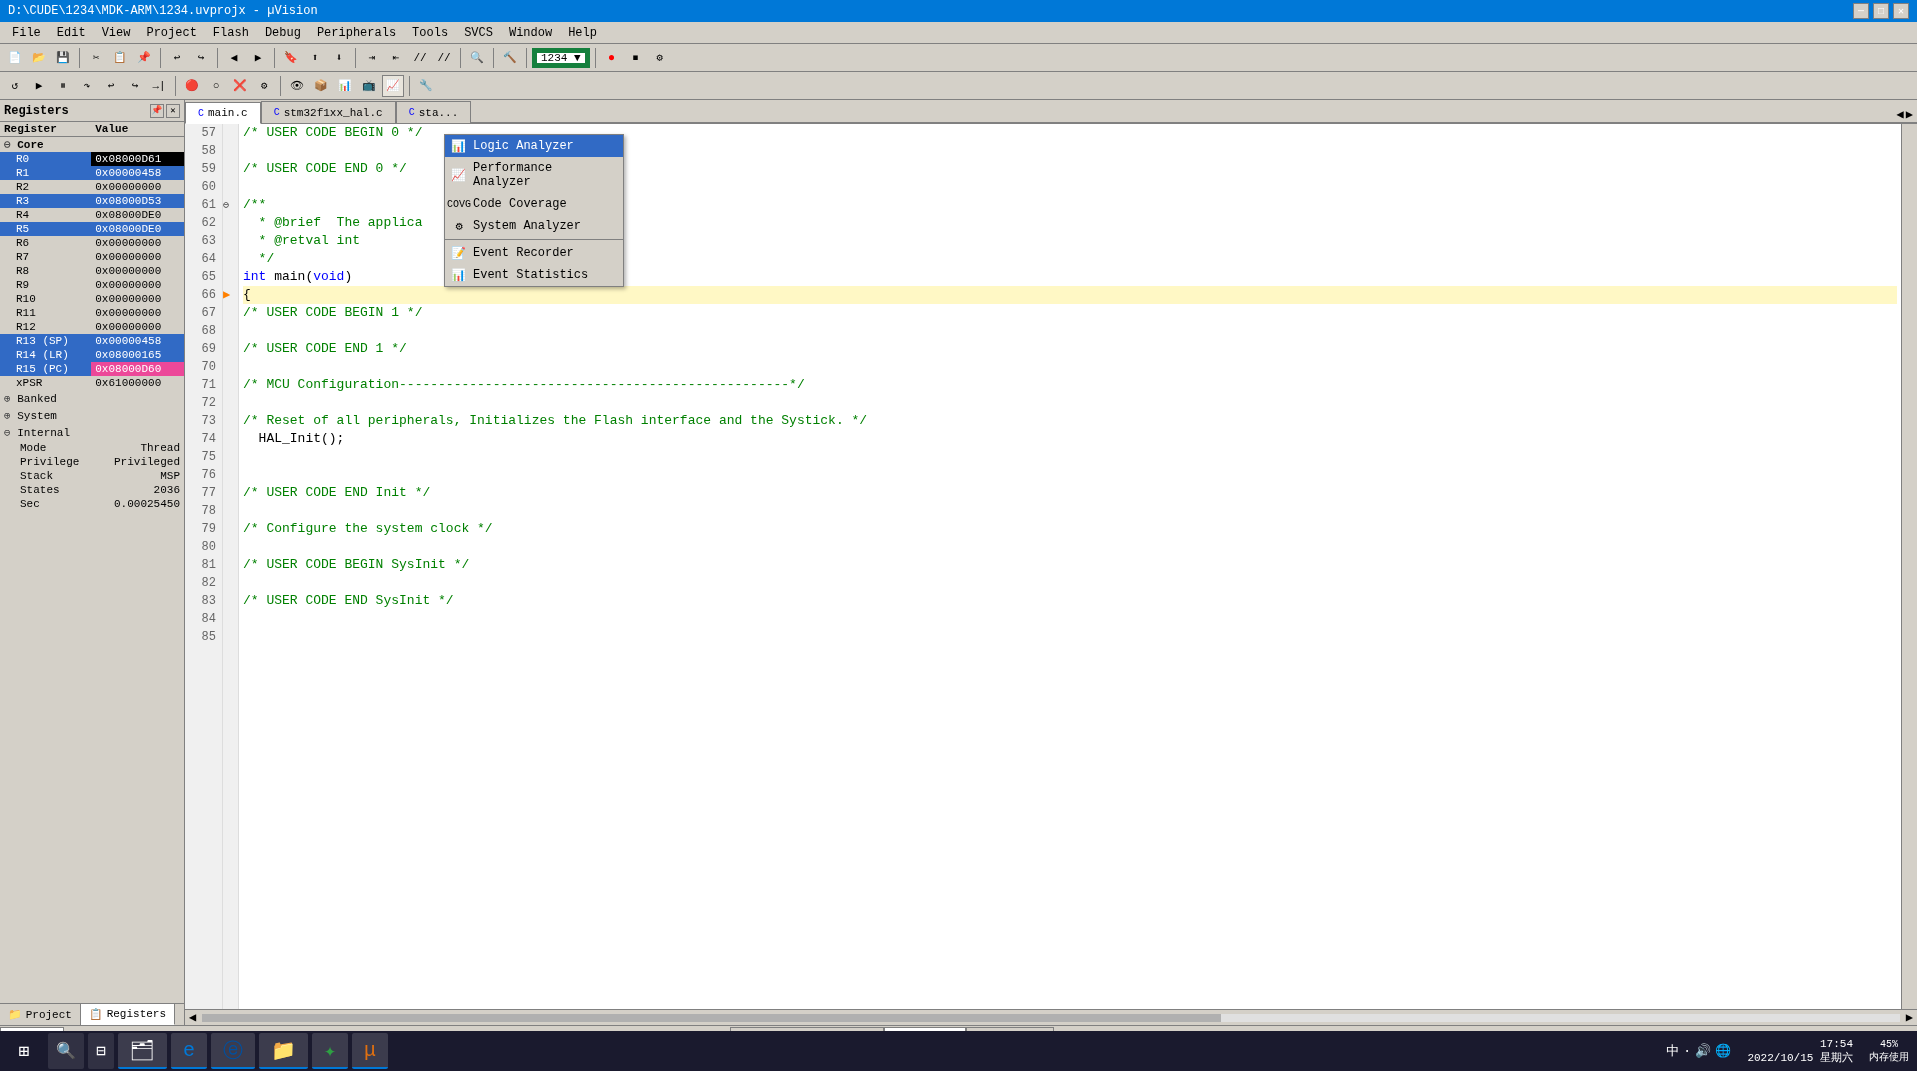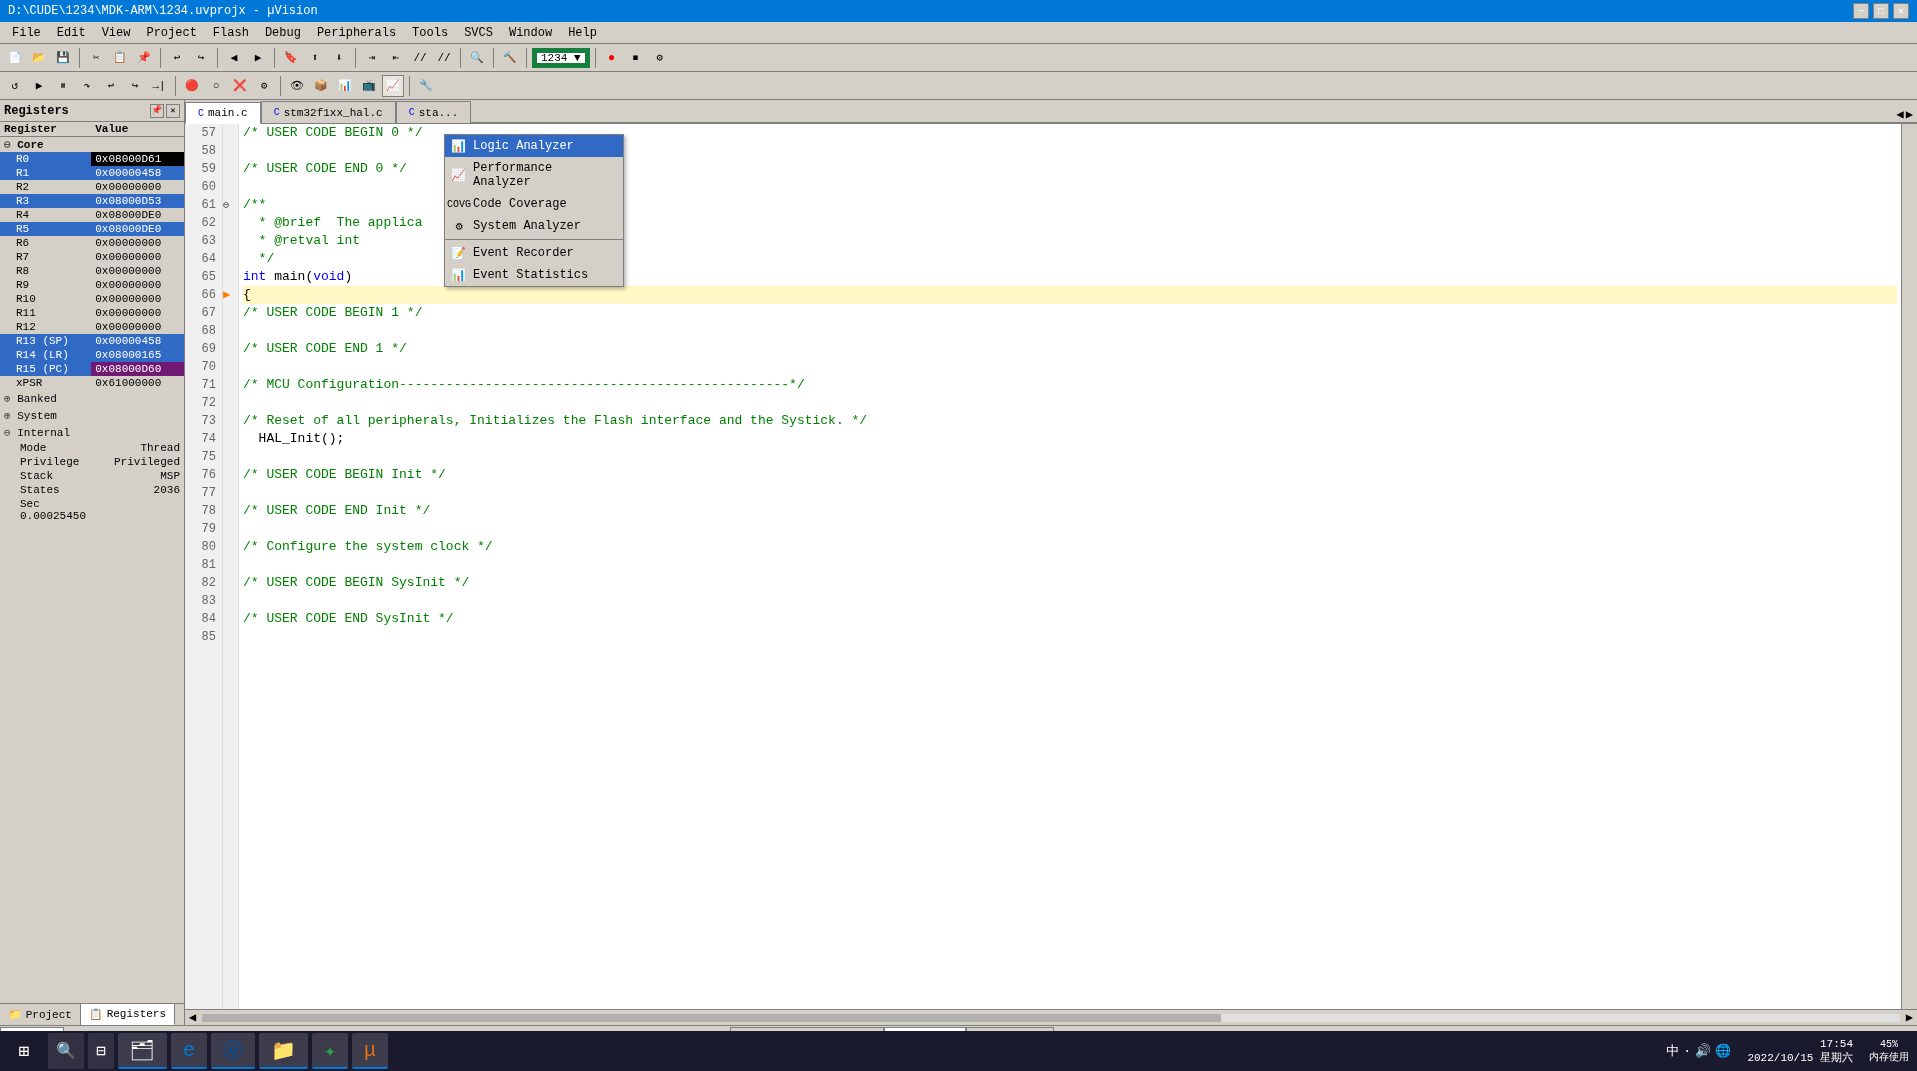--- a/index.html
+++ b/index.html
@@ -558,21 +558,21 @@
             <tr>
       <td style="padding:1px 4px 1px 16px; background:#316ac5; color:#fff;">R13 (SP)</td>
       <td style="padding:1px 4px; background:#316ac5; color:#fff;">0x00000458</td>
     </tr>
             <tr>
       <td style="padding:1px 4px 1px 16px; background:#316ac5; color:#fff;">R14 (LR)</td>
       <td style="padding:1px 4px; background:#316ac5; color:#fff;">0x08000165</td>
     </tr>
             <tr>
       <td style="padding:1px 4px 1px 16px; background:#316ac5; color:#fff;">R15 (PC)</td>
-      <td style="padding:1px 4px; background:#701a75; color:#fff;">0x08000D60</td>
+      <td style="padding:1px 4px; background:#ec4899; color:#fff;">0x08000D60</td>
     </tr>
             <tr>
       <td style="padding:1px 4px 1px 16px; ">xPSR</td>
       <td style="padding:1px 4px; ">0x61000000</td>
     </tr>
           </tbody>
       </table>
       <div class="reg-section">
         <span style="color:#444;">⊕</span> <span>Banked</span>
       </div>
@@ -592,21 +592,21 @@
           <span>Privileged</span>
         </div>
         <div style="display:flex; justify-content:space-between; padding: 1px 4px;">
           <span>Stack</span>
           <span>MSP</span>
         </div>
         <div style="display:flex; justify-content:space-between; padding: 1px 4px;">
           <span>States</span>
           <span>2036</span>
         </div>
-        <div style="display:flex; justify-content:space-between; padding: 1px 4px; flex-direction: column;">
+        <div style="display:flex; justify-content:space-between; padding: 1px 4px;">
           <span>Sec</span>
           <span>0.00025450</span>
         </div>
       </div>
     </div>
     <div class="left-panel-tabs">
       <div class="left-tab">
         <span>📁</span>
         <span>Project</span>
       </div>
@@ -715,21 +715,20 @@
           <div class="code-line current" style="line-height: 18px; min-height: 18px;">{</div>
           <div class="code-line" style="line-height: 18px; min-height: 18px;">  <span class="cm">/* USER CODE BEGIN 1 */</span></div>
           <div class="code-line" style="line-height: 18px; min-height: 18px;">&nbsp;</div>
           <div class="code-line" style="line-height: 18px; min-height: 18px;">  <span class="cm">/* USER CODE END 1 */</span></div>
           <div class="code-line" style="line-height: 18px; min-height: 18px;">&nbsp;</div>
           <div class="code-line" style="line-height: 18px; min-height: 18px;">  <span class="cm">/* MCU Configuration--------------------------------------------------*/</span></div>
           <div class="code-line" style="line-height: 18px; min-height: 18px;">&nbsp;</div>
           <div class="code-line" style="line-height: 18px; min-height: 18px;">  <span class="cm">/* Reset of all peripherals, Initializes the Flash interface and the Systick. */</span></div>
           <div class="code-line" style="line-height: 18px; min-height: 18px;">  HAL_Init();</div>
           <div class="code-line" style="line-height: 18px; min-height: 18px;">&nbsp;</div>
-          <div class="code-line" style="line-height: 18px; min-height: 18px;">  <span class="cm">/* USER CODE BEGIN Init */</span></div>
           <div class="code-line" style="line-height: 18px; min-height: 18px;">&nbsp;</div>
           <div class="code-line" style="line-height: 18px; min-height: 18px;">  <span class="cm">/* USER CODE END Init */</span></div>
           <div class="code-line" style="line-height: 18px; min-height: 18px;">&nbsp;</div>
           <div class="code-line" style="line-height: 18px; min-height: 18px;">  <span class="cm">/* Configure the system clock */</span></div>
           <div class="code-line" style="line-height: 18px; min-height: 18px;">&nbsp;</div>
           <div class="code-line" style="line-height: 18px; min-height: 18px;">  <span class="cm">/* USER CODE BEGIN SysInit */</span></div>
           <div class="code-line" style="line-height: 18px; min-height: 18px;">&nbsp;</div>
           <div class="code-line" style="line-height: 18px; min-height: 18px;">  <span class="cm">/* USER CODE END SysInit */</span></div>
         </div>
       <div class="editor-scroll-v"></div>

